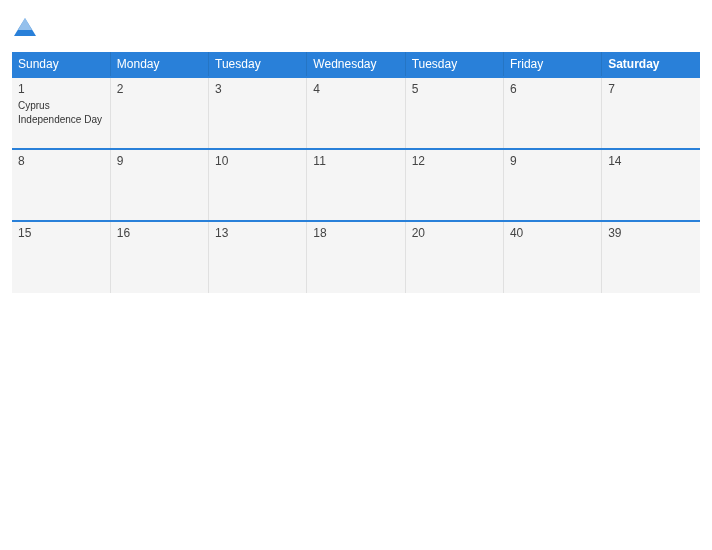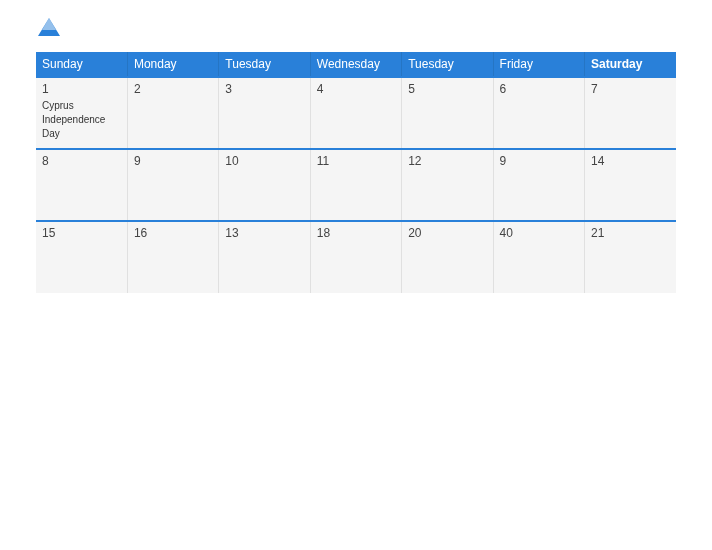--- a/index.html
+++ b/index.html
@@ -7,21 +7,21 @@
       font-family: Arial, sans-serif;
       background: #fff;
       width: 712px;
       height: 550px;
       overflow: hidden;
     }
     .page {
       width: 712px;
       height: 550px;
       background: #fff;
-      padding: 16px 36px;
+      padding: 16px 12px;
     }
     
     .header {
       display: flex;
       align-items: center;
       justify-content: space-between;
       margin-bottom: 10px;
     }
     .logo {
       display: flex;
@@ -191,18 +191,18 @@
           <td>
             <span class="day-number">18</span>
           </td>
           <td>
             <span class="day-number">20</span>
           </td>
           <td>
             <span class="day-number">40</span>
           </td>
           <td>
-            <span class="day-number">21</span>
+            <span class="day-number">39</span>
           </td>
         </tr>
       </tbody>
   </table>
 </div>
 
 </body></html>

